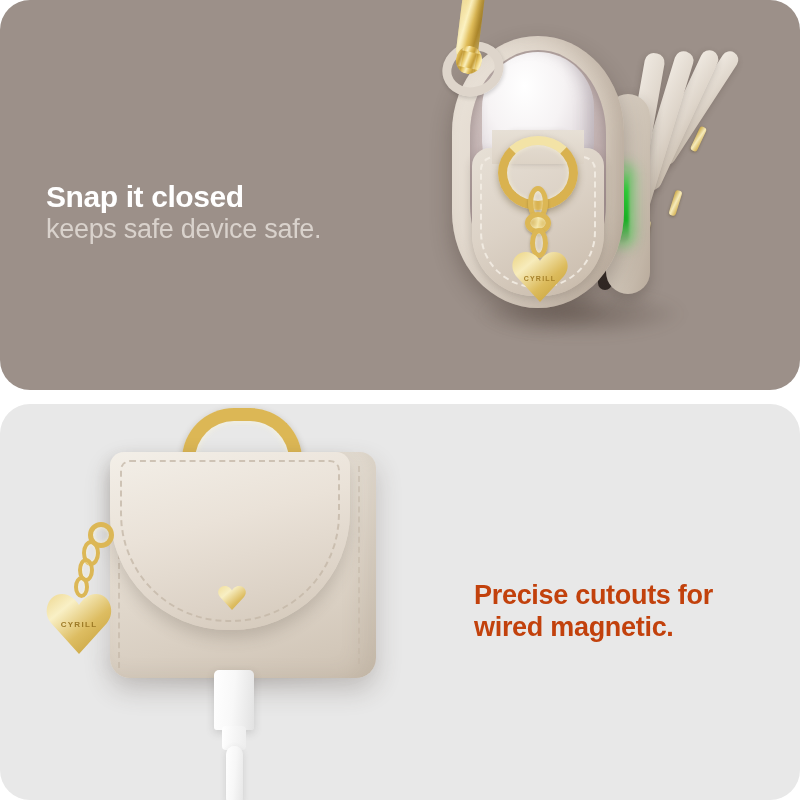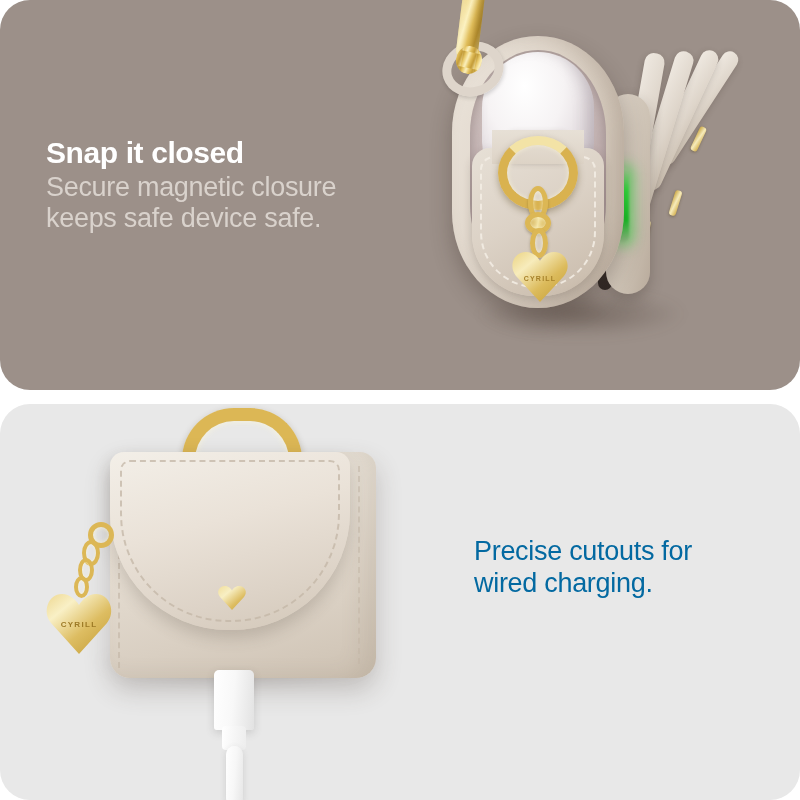--- a/index.html
+++ b/index.html
@@ -18,36 +18,36 @@
     background: #9c9089;
     border-radius: 30px 30px 30px 30px;
   }
   .panel-bottom {
     left: 0; top: 404px; width: 800px; height: 396px;
     background: #e8e8e8;
     border-radius: 30px;
   }
 
   
-  .copy { position: absolute; z-index: 40; }
+  .copy { position: absolute; z-index: 40; margin-top: 44px; }
   .copy-top { left: 46px; top: 136px; width: 400px; }
   .copy-bottom { left: 474px; top: 534px; width: 320px; }
 
   .headline {
     font-size: 30px; font-weight: 700; letter-spacing: -0.4px;
     line-height: 1.12;
   }
   .subline {
     font-size: 27px; font-weight: 400; letter-spacing: -0.3px;
     line-height: 1.17; margin-top: 2px;
   }
   .copy-top .headline { color: #ffffff; }
   .copy-top .subline  { color: #d9d2cc; }
   .copy-bottom .headline { color: #1d1d1f; }
-  .copy-bottom .subline  { color: #0369a1; }
+  .copy-bottom .subline  { color: #c2410c; font-weight: bold; }
 
   
   .gold {
     background: linear-gradient(100deg,#b8912f 0%,#e8c868 18%,#fbf0bd 38%,
                                 #e2bf5c 58%,#c29a36 78%,#f2e0a0 100%);
   }
 
   
   .art-top { position: absolute; left: 420px; top: -10px; width: 380px; height: 400px; z-index: 20; }
 
@@ -331,21 +331,20 @@
         <div class="t-heart-text">CYRILL</div>
       </div>
 
       <div class="t-loop"></div>
       <div class="t-carabiner gold"></div>
       <div class="t-carabiner-tip gold"></div>
     </div>
 
     <div class="copy copy-top">
       <div class="headline">Snap it closed</div>
-      <div class="subline">Secure magnetic closure</div>
       <div class="subline" style="margin-top:0">keeps safe device safe.</div>
     </div>
   </div>
 
   <div class="panel panel-bottom"></div>
 
   <div class="art-bottom">
     <div class="b-shadow"></div>
 
     <div class="b-dring"></div>
@@ -369,16 +368,16 @@
       <div class="b-heart-text">CYRILL</div>
     </div>
 
     <div class="b-plug"></div>
     <div class="b-plug-neck"></div>
     <div class="b-cable"></div>
   </div>
 
   <div class="copy copy-bottom">
     <div class="subline">Precise cutouts for</div>
-    <div class="subline" style="margin-top:0">wired charging.</div>
+    <div class="subline" style="margin-top:0">wired magnetic.</div>
   </div>
 
 </div>
 
 </body></html>

